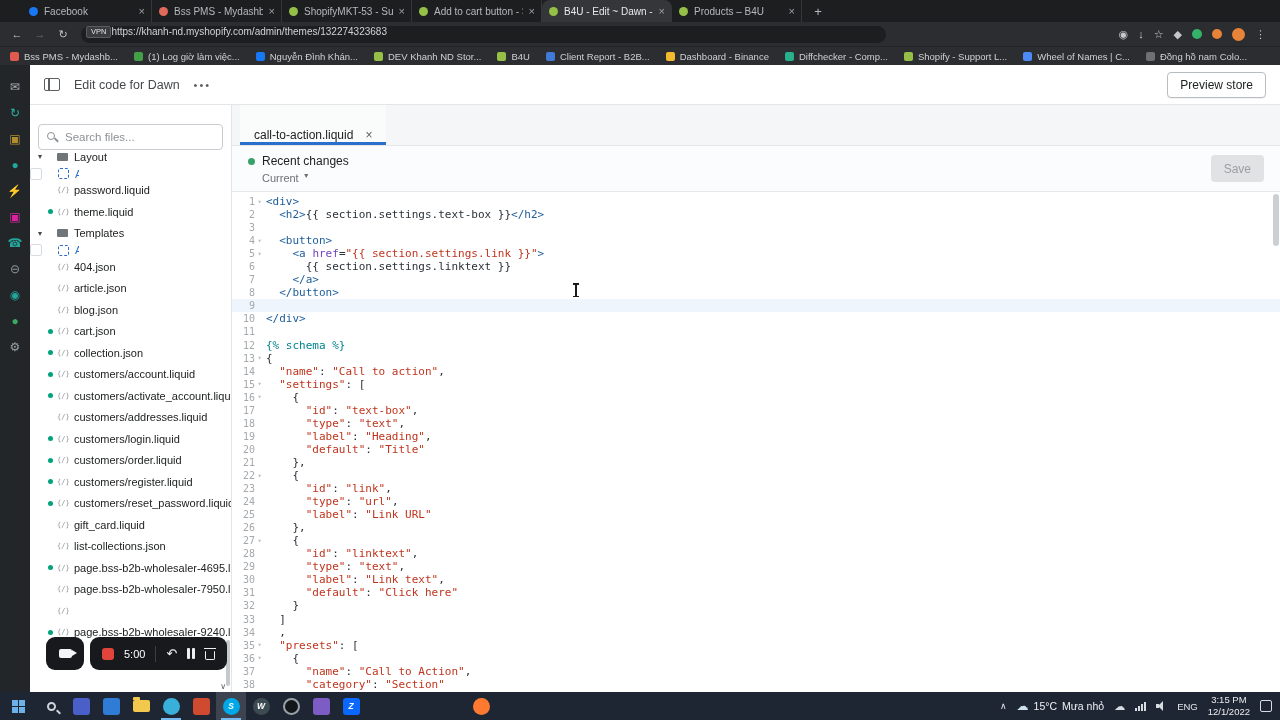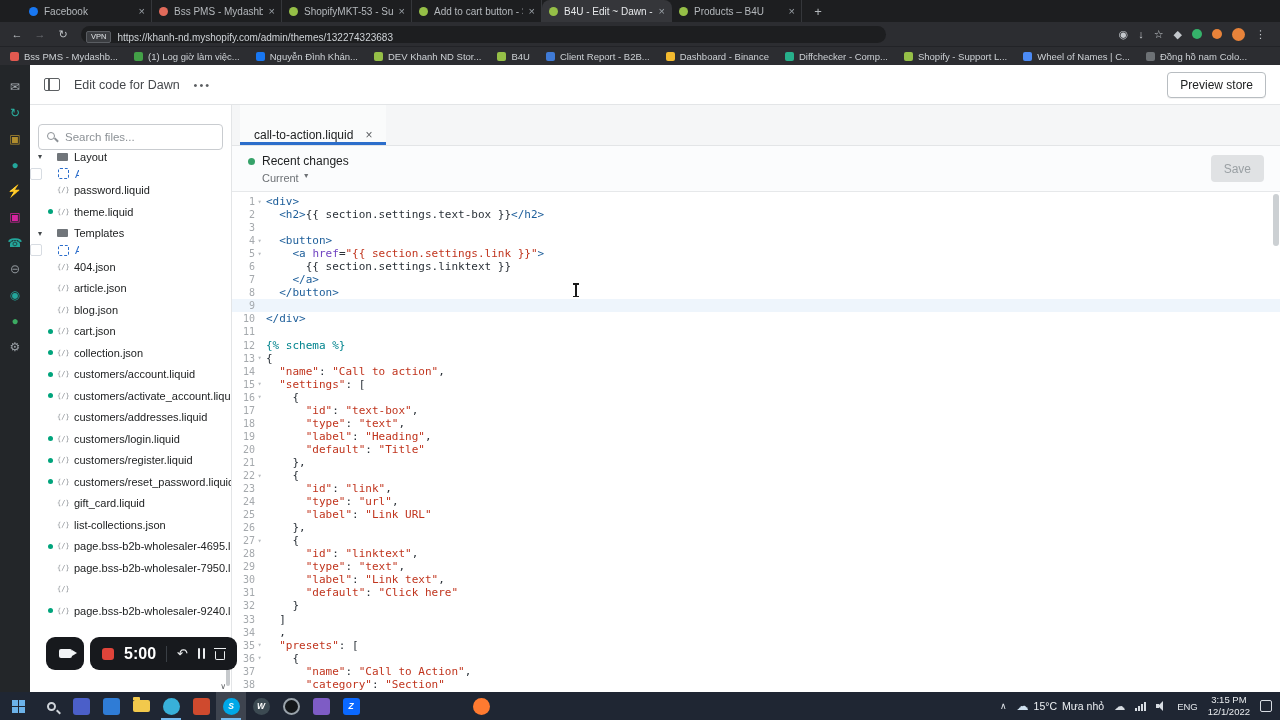--- a/index.html
+++ b/index.html
@@ -11,21 +11,21 @@
 .tabs{display:flex;height:22px}
 .btab{flex:none;width:130px;height:22px;display:flex;align-items:center;gap:6px;padding:0 7px;color:#b4b8bc;font-size:10px;cursor:pointer;box-shadow:inset -1px 0 0 #35373b}
 .btab.active{background:#35363a;border-radius:8px 8px 0 0;color:#e7e9eb;box-shadow:none}
 .fav{width:9px;height:9px;border-radius:50%;flex:none;background:#888}
 .btitle{flex:1;overflow:hidden;white-space:nowrap}
 .bclose{flex:none;font-size:11px;color:#9aa0a6}
 .newtab{width:20px;height:19px;margin:0 0 1px 6px;color:#b4b8bc;font-size:13px;display:flex;align-items:center;justify-content:center;border-radius:4px}
 .toolbar{position:absolute;left:0;top:22px;width:1280px;height:24px;background:#2c2d31;display:flex;align-items:center;padding:0 8px;gap:5px}
 .navbtn{width:18px;text-align:center;color:#c3c7cb;font-size:11px;cursor:pointer}
 .navbtn.dis{color:#6d7074}
-.urlpill{flex:0 0 805px;height:17px;background:#1d1e20;border-radius:9px;display:flex;align-items:flex-end;padding:0 4px 0 5px;gap:6px;margin-left:4px}
+.urlpill{flex:0 0 805px;height:17px;background:#1d1e20;border-radius:9px;display:flex;align-items:flex-start;padding:0 4px 0 5px;margin-left:4px}
 .vpnbadge{background:#3a3c40;border:1px solid #5a5d62;color:#dfe2e5;font-size:7.5px;padding:0 4px;border-radius:2px;line-height:10px}
 .urltext{color:#cfd3d7;font-size:10px;white-space:nowrap;overflow:hidden}
 .tb-icons{margin-left:auto;display:flex;align-items:center;gap:10px;padding:0 6px}
 .bicon{color:#c3c7cb;font-size:11px;line-height:1;cursor:pointer}
 .bicon.dot{width:10px;height:10px;border-radius:50%}
 .bicon.avatar{width:13px;height:13px;border-radius:50%}
 .bookmarks{position:absolute;left:0;top:46px;width:1280px;height:19px;background:#2c2d31;border-top:1px solid #222327;display:flex;align-items:center;padding:0 10px;gap:16px;overflow:hidden}
 .bm{display:flex;align-items:center;gap:5px;color:#cdd1d5;font-size:9.5px;white-space:nowrap;cursor:pointer}
 .bmicon{width:9px;height:9px;border-radius:2px;flex:none}
 
@@ -99,21 +99,21 @@
 .ibeam::before{top:0}
 .ibeam::after{bottom:0}
 
 
 .recorder{position:absolute;left:46px;top:637px;display:flex;gap:6px;align-items:center;z-index:40}
 .cam{width:38px;height:33px;background:#17191d;border-radius:9px;display:flex;align-items:center;justify-content:center;cursor:pointer}
 .cam-ic{width:13px;height:9px;background:#f2f4f6;border-radius:2px;position:relative}
 .cam-ic::after{content:"";position:absolute;right:-5px;top:1px;width:0;height:0;border-top:3.5px solid transparent;border-bottom:3.5px solid transparent;border-left:5px solid #f2f4f6}
 .recpill{height:33px;background:#17191d;border-radius:9px;display:flex;align-items:center;gap:10px;padding:0 12px}
 .stopsq{width:12px;height:12px;background:#e0443a;border-radius:3px;cursor:pointer}
-.rectime{color:#fff;font-size:16px;font-weight:bold}
+.rectime{color:#fff;font-size:11px;font-weight:normal}
 .recdiv{width:1px;height:16px;background:#3a3f45}
 .undo{color:#edeff1;font-size:13px;cursor:pointer;line-height:1}
 .pause{display:flex;gap:2.5px;cursor:pointer}
 .pause i{width:2.5px;height:11px;background:#edeff1;border-radius:1px}
 .trash{width:10px;height:12px;position:relative;cursor:pointer}
 .trash::before{content:"";position:absolute;left:0;right:0;top:3px;bottom:0;border:1.3px solid #edeff1;border-top:none;border-radius:1px 1px 2px 2px}
 .trash::after{content:"";position:absolute;left:-1px;right:-1px;top:0;height:1.5px;background:#edeff1}
 
 
 .taskbar{position:absolute;left:0;top:692px;width:1280px;height:28px;background:#1f2633;display:flex;align-items:center;z-index:50}
@@ -417,20 +417,26 @@
           <span class="tlabel">customers/addresses.liquid</span>
         </div>
 
         <div class="trow mod">
           <span class="caret"></span>
           <span class="moddot"></span>
           <span class="ficon"></span>
           <span class="tlabel">customers/login.liquid</span>
         </div>
 
+        <div class="trow mod">
+          <span class="caret"></span>
+          <span class="moddot"></span>
+          <span class="ficon"></span>
+          <span class="tlabel">customers/order.liquid</span>
+        </div>
 
         <div class="trow mod">
           <span class="caret"></span>
           <span class="moddot"></span>
           <span class="ficon"></span>
           <span class="tlabel">customers/register.liquid</span>
         </div>
 
         <div class="trow mod">
           <span class="caret"></span>

